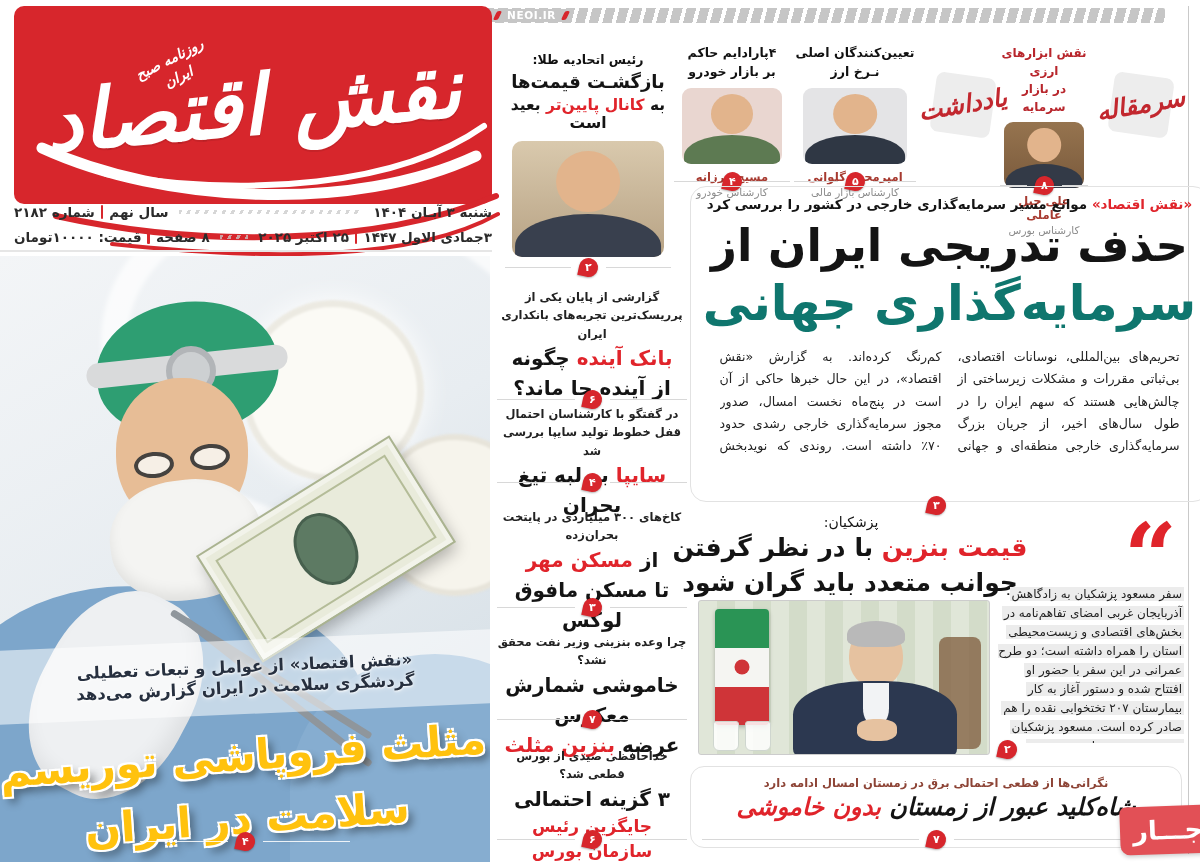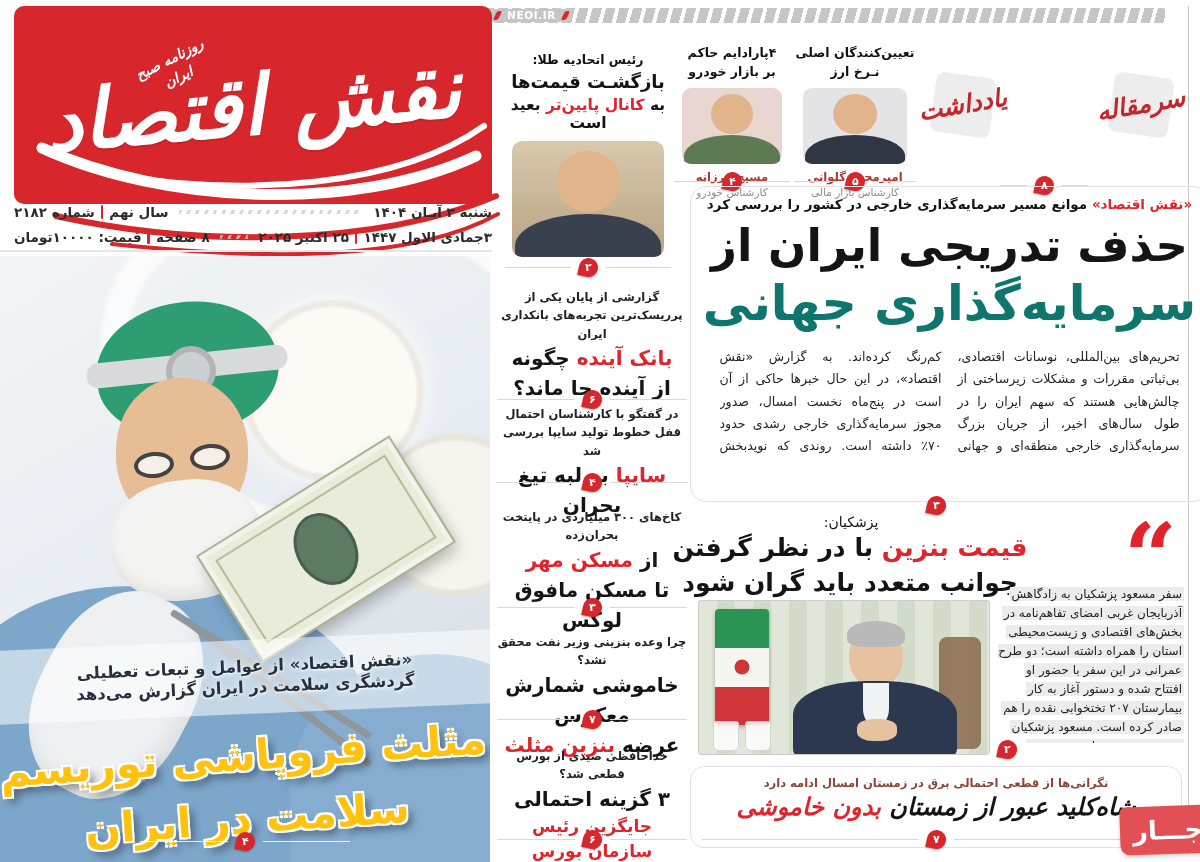--- a/index.html
+++ b/index.html
@@ -275,20 +275,30 @@
     <div class="role">کارشناس بازار مالی</div>
   </div>
   <div class="marker-row mrC">
     <div class="rule"></div>
     <div class="marker">
         <b>۵</b>
       </div>
     <div class="rule"></div>
   </div>
 
+  <div class="card cd">
+    <div class="title">نقش ابزارهای ارزی
+در بازار سرمایه</div>
+    <div class="photo">
+      <div class="av-head"></div>
+      <div class="av-body"></div>
+    </div>
+    <div class="name">علی جبل عاملی</div>
+    <div class="role">کارشناس بورس</div>
+  </div>
   <div class="marker-row mrD">
     <div class="rule"></div>
     <div class="marker">
         <b>۸</b>
       </div>
     <div class="rule"></div>
   </div>
 
   <div class="call label-note">یادداشت</div>
   <div class="call label-editorial">سرمقاله</div>

